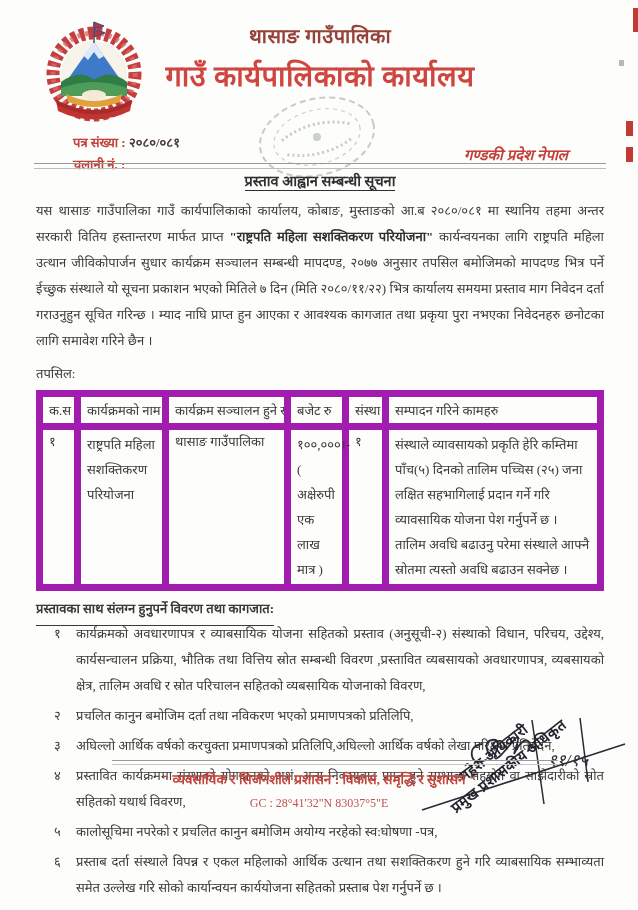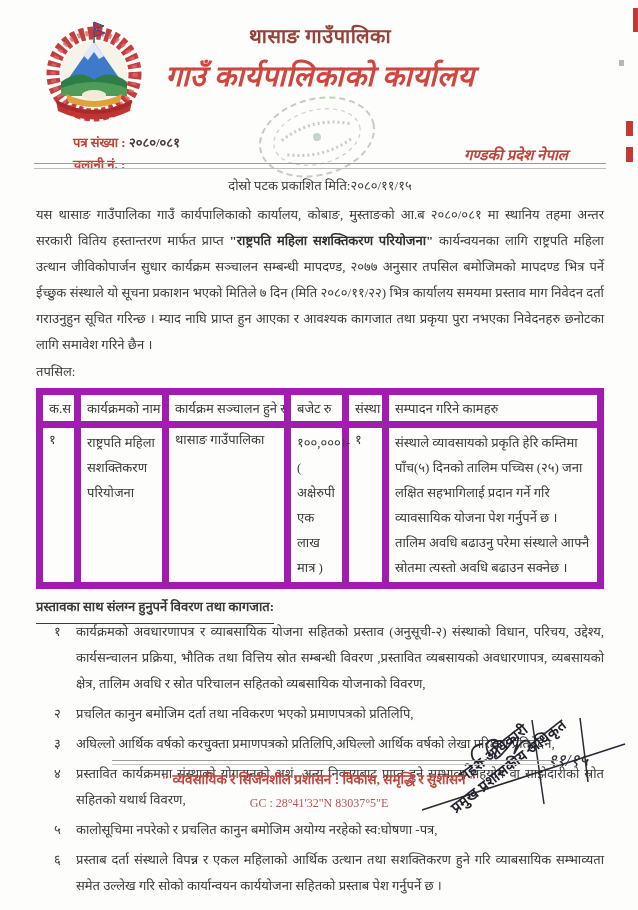--- a/index.html
+++ b/index.html
@@ -9,42 +9,42 @@
     margin:0 auto;
     background:#fdfdfb;
     overflow:hidden;
     font-family:"Liberation Serif","DejaVu Serif",serif;
     color:#3a3a3a;
   }
   
   .logo{position:absolute;left:36px;top:16px;width:116px;height:108px;}
   .hdr-center{position:absolute;left:110px;top:22px;width:420px;text-align:center;}
   .hdr-muni{font-size:20px;font-weight:bold;color:#96413a;letter-spacing:.5px;}
-  .hdr-office{font-size:29px;font-weight:bold;color:#cf4540;margin-top:6px;letter-spacing:.5px;font-style:italic;}
+  .hdr-office{font-size:29px;font-weight:bold;color:#cf4540;margin-top:6px;letter-spacing:.5px;}
   .hdr-addr{font-size:14px;font-weight:bold;color:#c2403a;margin-top:8px;}
   .watermark{
     position:absolute;left:242px;top:92px;width:150px;height:90px;
     opacity:.45;transform:rotate(-14deg);pointer-events:none;
   }
   .meta-left{position:absolute;left:38px;top:132px;font-size:13px;line-height:22px;margin-left:35px;}
   .meta-left .lbl{color:#c2403a;font-weight:bold;}
   .meta-left .val{color:#4a3a3a;font-weight:bold;}
   .meta-right{position:absolute;right:70px;top:144px;font-size:15px;color:#c2403a;font-weight:bold;font-style:italic;}
   .hdr-rule{position:absolute;left:34px;top:163px;width:572px;height:4px;
     border-top:1px solid #9a9a9a;border-bottom:1px solid #bdbdbd;}
   .edge-mark{position:absolute;background:#c23a33;}
   .edge-dot{position:absolute;background:#9a9a9a;opacity:.7;}
   
   .content{position:absolute;left:36px;top:170px;width:568px;font-size:13px;}
   .doc-title{ text-align:center;font-weight:bold;font-size:14.5px;color:#2f2f2f; }
   .doc-title span{border-bottom:1.5px solid #2f2f2f;padding-bottom:1px;}
   .pub-line{text-align:center;font-size:13px;margin-top:6px;color:#3f3f3f;}
   .para{margin-top:8px;text-align:justify;line-height:26px;color:#3c3c3c;}
   .para b{color:#303030;}
-  .tapasil{margin-top:2px;line-height:24px;}
+  .tapasil{margin-top:8px;line-height:24px;}
   table.tbl{border-collapse:collapse;width:100%;margin-top:4px;table-layout:fixed;}
   table.tbl th,table.tbl td{border:7px solid #a21caf;padding:2px 6px;font-weight:normal;
     font-size:13px;vertical-align:top;text-align:left;}
   table.tbl th{height:22px;vertical-align:middle;white-space:nowrap;overflow:hidden;}
   td.works{text-align:justify;line-height:25px;}
   td.prog{text-align:justify;line-height:25px;}
   td.budget{line-height:25px;}
   td.center{text-align:left;}
   .attach-h{margin-top:8px;font-weight:bold;}
   .attach-h span{border-bottom:1.2px solid #3a3a3a;padding-bottom:9px;}
@@ -125,21 +125,23 @@
   <div class="meta-right">गण्डकी प्रदेश नेपाल</div>
 
   <div class="edge-mark" style="left:633px;top:8px;width:5px;height:24px;"></div>
   <div class="edge-mark" style="left:626px;top:121px;width:7px;height:15px;"></div>
   <div class="edge-mark" style="left:626px;top:147px;width:7px;height:15px;"></div>
   <div class="edge-dot" style="left:619px;top:60px;width:5px;height:6px;"></div>
 
   <div class="hdr-rule"></div>
 
   <div class="content">
-    <div class="pub-line">दोस्रो पटक प्रकाशित मिति:२०८०/११/१५</div>
+    <div class="doc-title">
+      <span>प्रस्ताव आह्वान सम्बन्धी सूचना</span>
+    </div>
 
     <div class="para"><span>यस थासाङ गाउँपालिका गाउँ कार्यपालिकाको कार्यालय, कोबाङ, मुस्ताङको आ.ब २०८०/०८१ मा स्थानिय तहमा अन्तर सरकारी वितिय हस्तान्तरण मार्फत प्राप्त </span><b>"राष्ट्रपति महिला सशक्तिकरण परियोजना"</b><span> कार्यन्वयनका लागि राष्ट्रपति महिला उत्थान जीविकोपार्जन सुधार कार्यक्रम सञ्चालन सम्बन्धी मापदण्ड, २०७७ अनुसार तपसिल बमोजिमको मापदण्ड भित्र पर्ने ईच्छुक संस्थाले यो सूचना प्रकाशन भएको मितिले ७ दिन (मिति २०८०/११/२२) भित्र कार्यालय समयमा प्रस्ताव माग निवेदन दर्ता गराउनुहुन सूचित गरिन्छ । म्याद नाघि प्राप्त हुन आएका र आवश्यक कागजात तथा प्रकृया पुरा नभएका निवेदनहरु छनोटका लागि समावेश गरिने छैन ।</span></div>
 
     <div class="tapasil">तपसिल:</div>
 
     <table class="tbl">
       <colgroup>
         <col style="width:38px">
           <col style="width:88px">
           <col style="width:122px">

